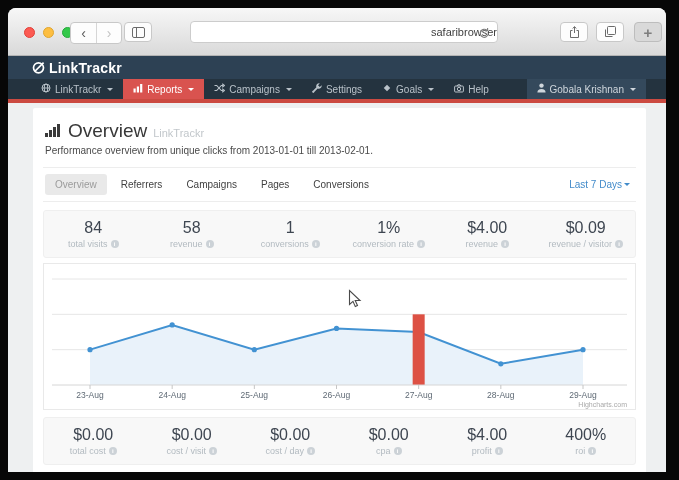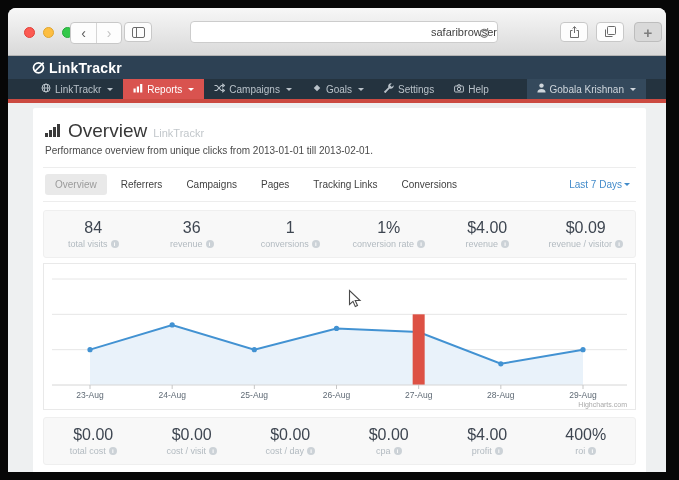--- a/index.html
+++ b/index.html
@@ -165,30 +165,30 @@
               <path d="M0.5,2.5h2.2l4.6,5h1.9"></path>
               <path d="M0.5,7.5h2.2l4.6-5h1.9"></path>
               <path d="M8.2,0.8 L10.4,2.5 L8.2,4.2"></path>
               <path d="M8.2,5.8 L10.4,7.5 L8.2,9.2"></path>
             </svg></span>
           <span>Campaigns</span>
           <span class="caret"></span>
         </div>
         <div class="nav-item">
           <span><svg width="10" height="10" viewBox="0 0 10 10" fill="currentColor">
+              <path d="M9.6,2.2 L7.8,4 L6,2.2 L7.8,0.4 A2.9,2.9 0 0 0 4.4,4.3 L1,7.7 A1.1,1.1 0 1 0 2.3,9 L5.7,5.6 A2.9,2.9 0 0 0 9.6,2.2 Z"></path>
+            </svg></span>
+          <span>Settings</span>
+        </div>
+        <div class="nav-item">
+          <span><svg width="10" height="10" viewBox="0 0 10 10" fill="currentColor">
               <rect x="2.7" y="2.7" width="4.6" height="4.6" transform="rotate(45 5 5)"></rect>
             </svg></span>
           <span>Goals</span>
           <span class="caret"></span>
-        </div>
-        <div class="nav-item">
-          <span><svg width="10" height="10" viewBox="0 0 10 10" fill="currentColor">
-              <path d="M9.6,2.2 L7.8,4 L6,2.2 L7.8,0.4 A2.9,2.9 0 0 0 4.4,4.3 L1,7.7 A1.1,1.1 0 1 0 2.3,9 L5.7,5.6 A2.9,2.9 0 0 0 9.6,2.2 Z"></path>
-            </svg></span>
-          <span>Settings</span>
         </div>
         <div class="nav-item">
           <span><svg width="10" height="9" viewBox="0 0 10 9" fill="none" stroke="currentColor" stroke-width="1">
               <rect x="0.6" y="2" width="8.8" height="6" rx="1"></rect>
               <path d="M3.2,2 L3.9,0.8 h2.2 L6.8,2"></path>
               <circle cx="5" cy="5" r="1.7"></circle>
             </svg></span>
           <span>Help</span>
         </div>
       </div>
@@ -217,39 +217,38 @@
       </div>
       <div class="subtitle">Performance overview from unique clicks from 2013-01-01 till 2013-02-01.</div>
       <div class="divider"></div>
 
       <div class="tabrow">
         <div id="tabs-slot" style="display:flex;">
             <span class="tab active">Overview</span>
             <span class="tab">Referrers</span>
             <span class="tab">Campaigns</span>
             <span class="tab">Pages</span>
-            <span class="tab">Tracking Links</span>
             <span class="tab">Conversions</span>
           </div>
         <span class="range">
           <span>Last 7 Days</span>
           <span class="caret"></span>
         </span>
       </div>
 
       <div class="statband" id="stats-top">
           <div class="stat">
             <span class="val">84</span>
             <span class="lbl">
               <span>total visits</span>
               <i class="info-dot">i</i>
             </span>
           </div>
           <div class="stat">
-            <span class="val">36</span>
+            <span class="val">58</span>
             <span class="lbl">
               <span>revenue</span>
               <i class="info-dot">i</i>
             </span>
           </div>
           <div class="stat">
             <span class="val">1</span>
             <span class="lbl">
               <span>conversions</span>
               <i class="info-dot">i</i>

